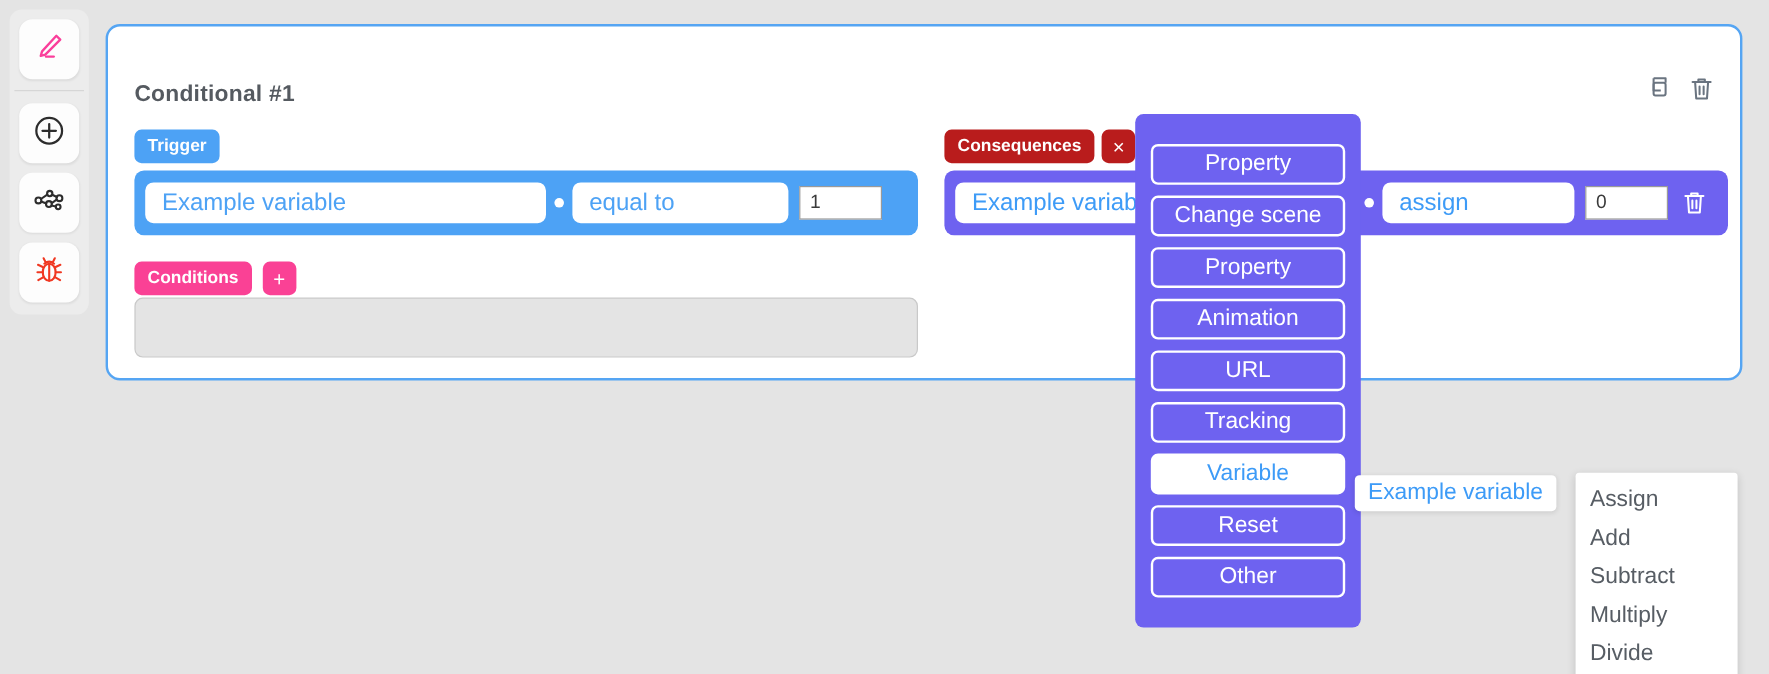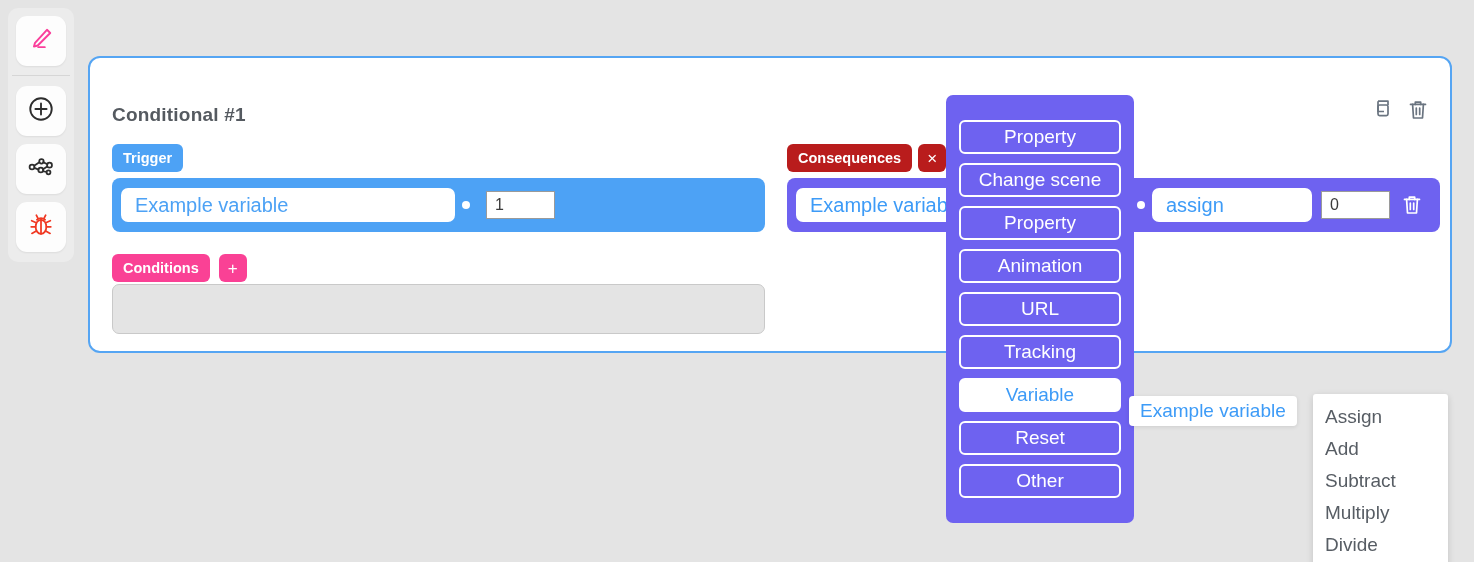--- a/index.html
+++ b/index.html
@@ -35,21 +35,20 @@
   .tool-gap { height: 8px; }
 
   
   .card {
     position: absolute;
     left: 88px; top: 20px;
     width: 1364px; height: 297px;
     background: #ffffff;
     border: 2px solid #55a5f3;
     border-radius: 12px;
-    margin-top: 36px;
   }
   .card-title {
     position: absolute; left: 22px; top: 46px;
     font-size: 19px; font-weight: bold; color: #555a60;
     letter-spacing: .2px;
   }
   .card-actions {
     position: absolute; right: 20px; top: 40px;
     display: flex; gap: 12px; align-items: center;
   }
@@ -263,20 +262,21 @@
         <svg width="16" height="16" viewBox="0 0 24 24" fill="none" stroke="#ffffff" stroke-width="1.9" stroke-linecap="round" stroke-linejoin="round">
           <path d="M19 13.5 L19 19.5 L4.5 19.5 L4.5 5 L11 5"></path>
           <path d="M9.3 14.6 L18.8 5.1 L20.6 6.9 L11.1 16.4 L8.8 17 Z"></path>
         </svg>
       </div>
     </div>
 
     <div class="row-blue">
       <div class="pill" style="width:334px;">Example variable</div>
       <span class="dot"></span>
+      <div class="pill" style="width:180px;">equal to</div>
       <div class="numbox">1</div>
     </div>
 
     <div class="cond-head">
       <div class="badge badge-pink">Conditions</div>
       <div class="sq-btn badge-pink">+</div>
     </div>
 
     <div class="dropzone"></div>
 

